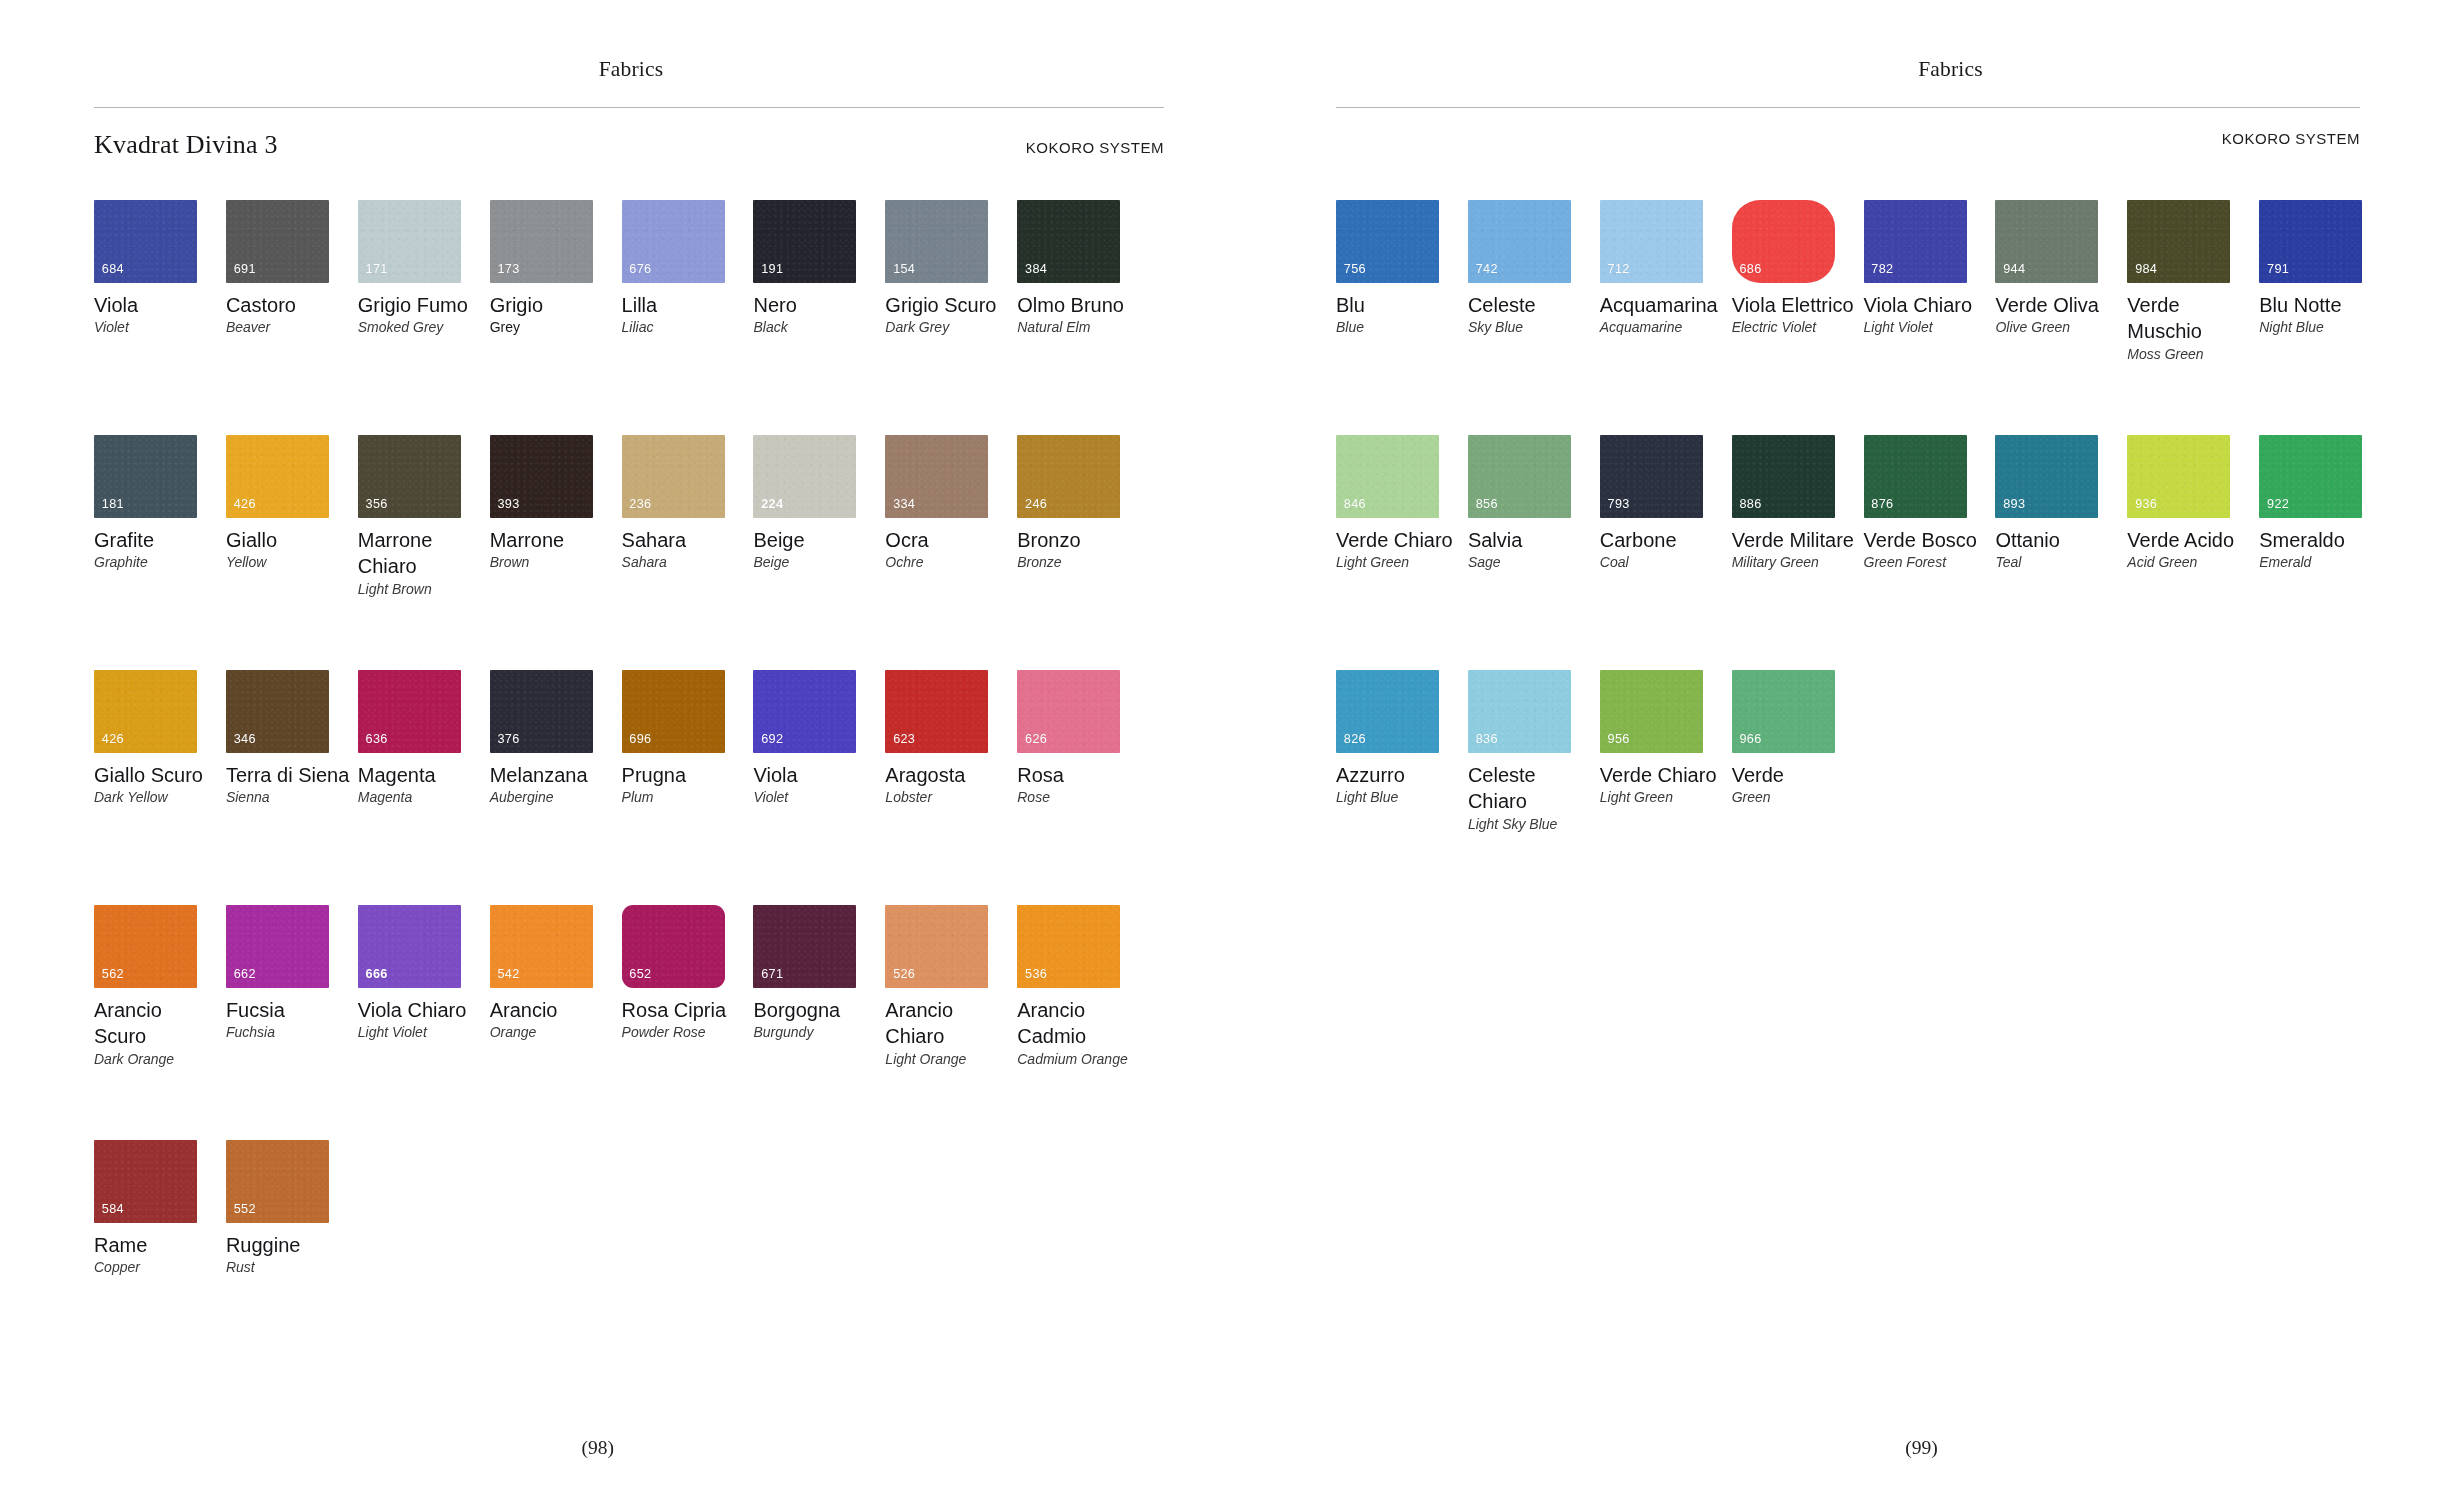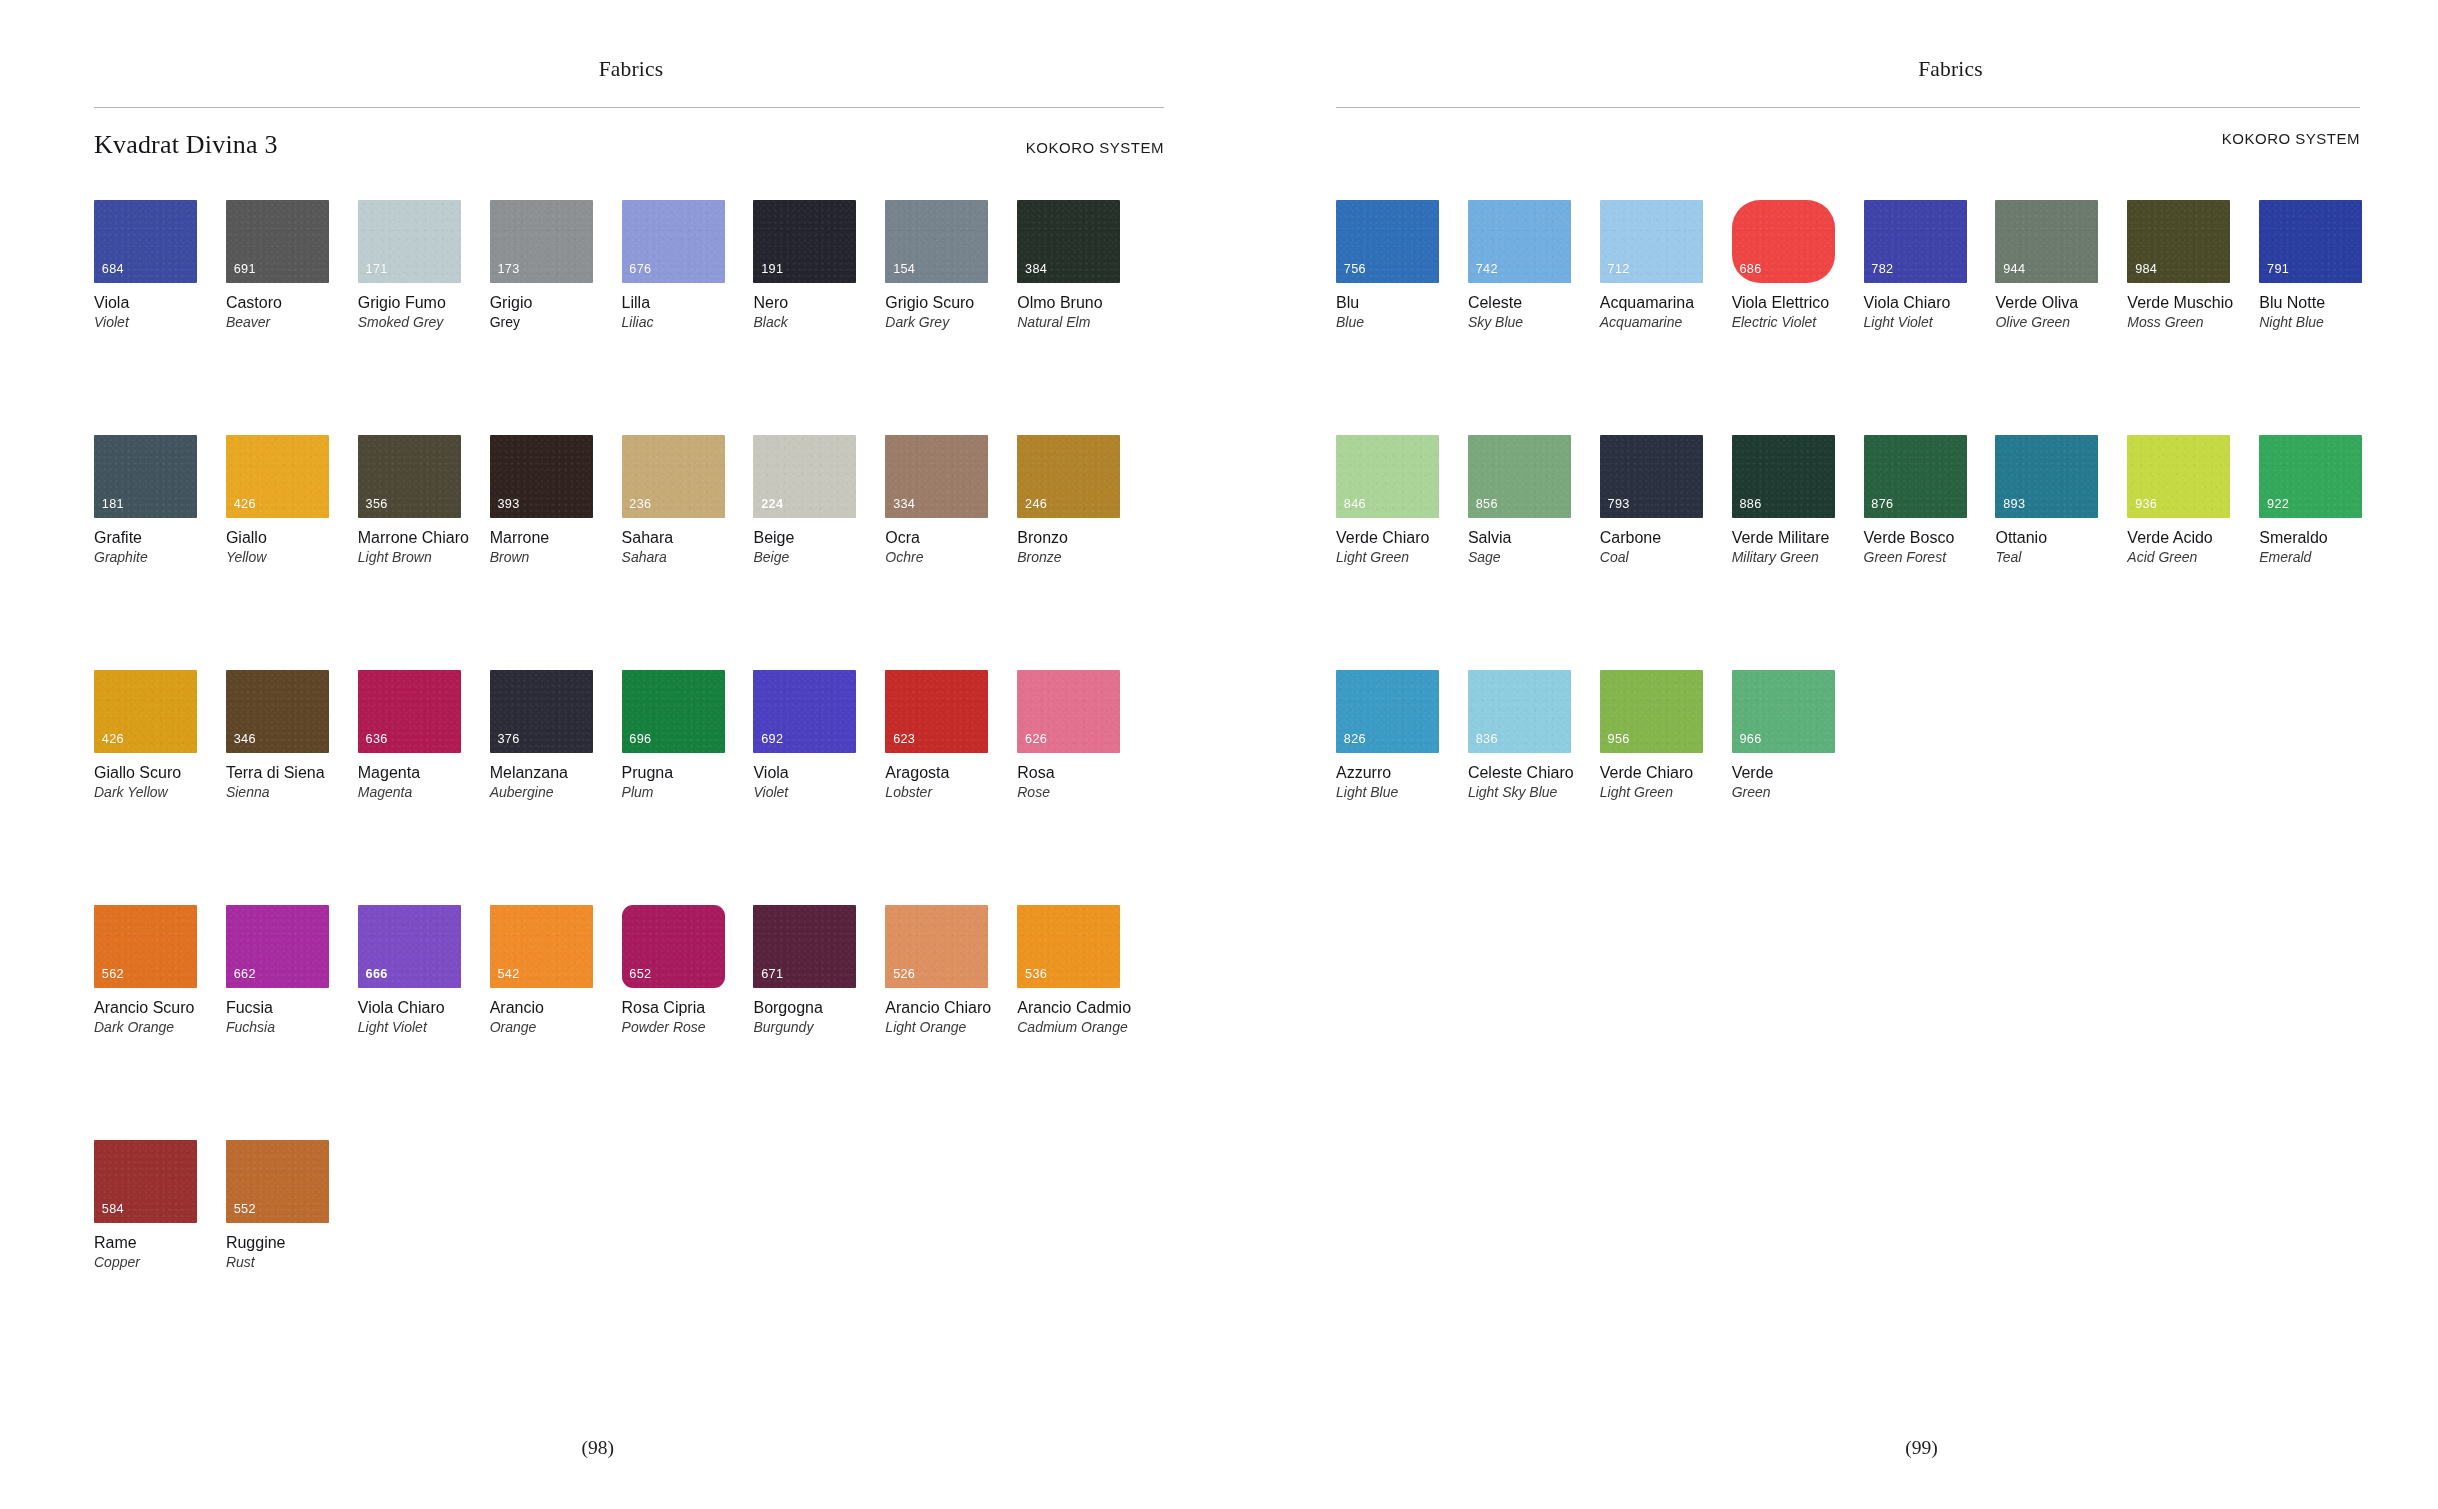--- a/index.html
+++ b/index.html
@@ -81,21 +81,21 @@
   }
   .chip-code{
     position:absolute;left:7.8px;bottom:6.8px;
     font-size:12.7px;color:#ffffff;
     letter-spacing:0.3px;
     z-index:2;
     text-shadow:0 0 1px rgba(0,0,0,.12);
   }
   .names{ margin-top:8.8px; width:125px; }
   .name-it{
-    font-size:16px;color:#16161a;line-height:1.33;
+    font-size:20px;color:#16161a;line-height:1.33;
     font-weight:400;
   }
   .name-en{
     font-size:14px;color:#3a3a3a;line-height:1.33;
     font-style:italic;
   }
   .name-en.plain{ font-style:normal;color:#16161a; }
 
   .folio{
     position:absolute;bottom:51px;
@@ -292,21 +292,21 @@
         <div class="swatch-cell">
           <div class="chip" style="background: rgb(43, 43, 56);">
             <span class="chip-code">376</span>
           </div>
           <div class="names">
             <div class="name-it">Melanzana</div>
             <div class="name-en">Aubergine</div>
           </div>
         </div>
         <div class="swatch-cell">
-          <div class="chip" style="background: #15803d; text-decoration: underline;">
+          <div class="chip" style="background: #a16207; text-decoration: underline;">
             <span class="chip-code">696</span>
           </div>
           <div class="names">
             <div class="name-it">Prugna</div>
             <div class="name-en">Plum</div>
           </div>
         </div>
         <div class="swatch-cell">
           <div class="chip" style="background: rgb(76, 63, 192);">
             <span class="chip-code">692</span>

